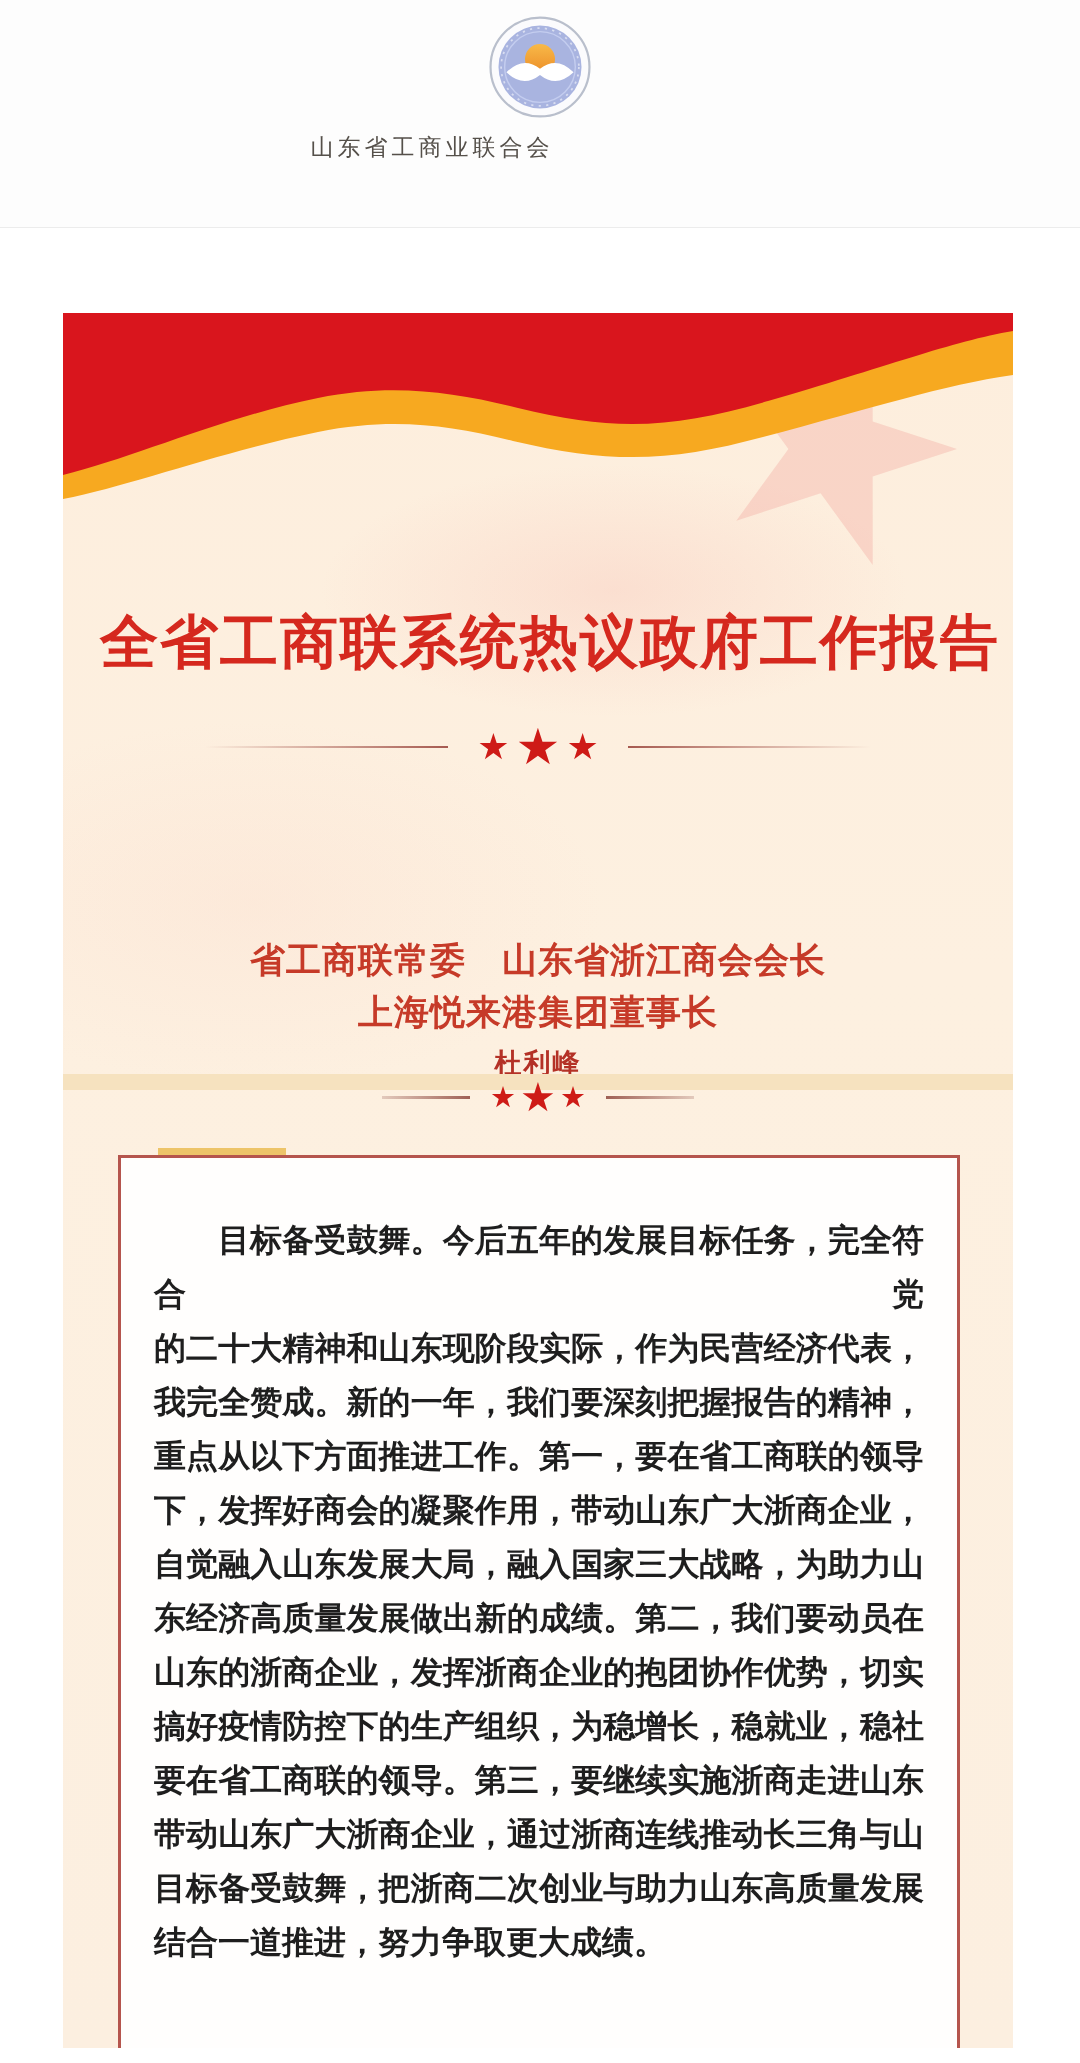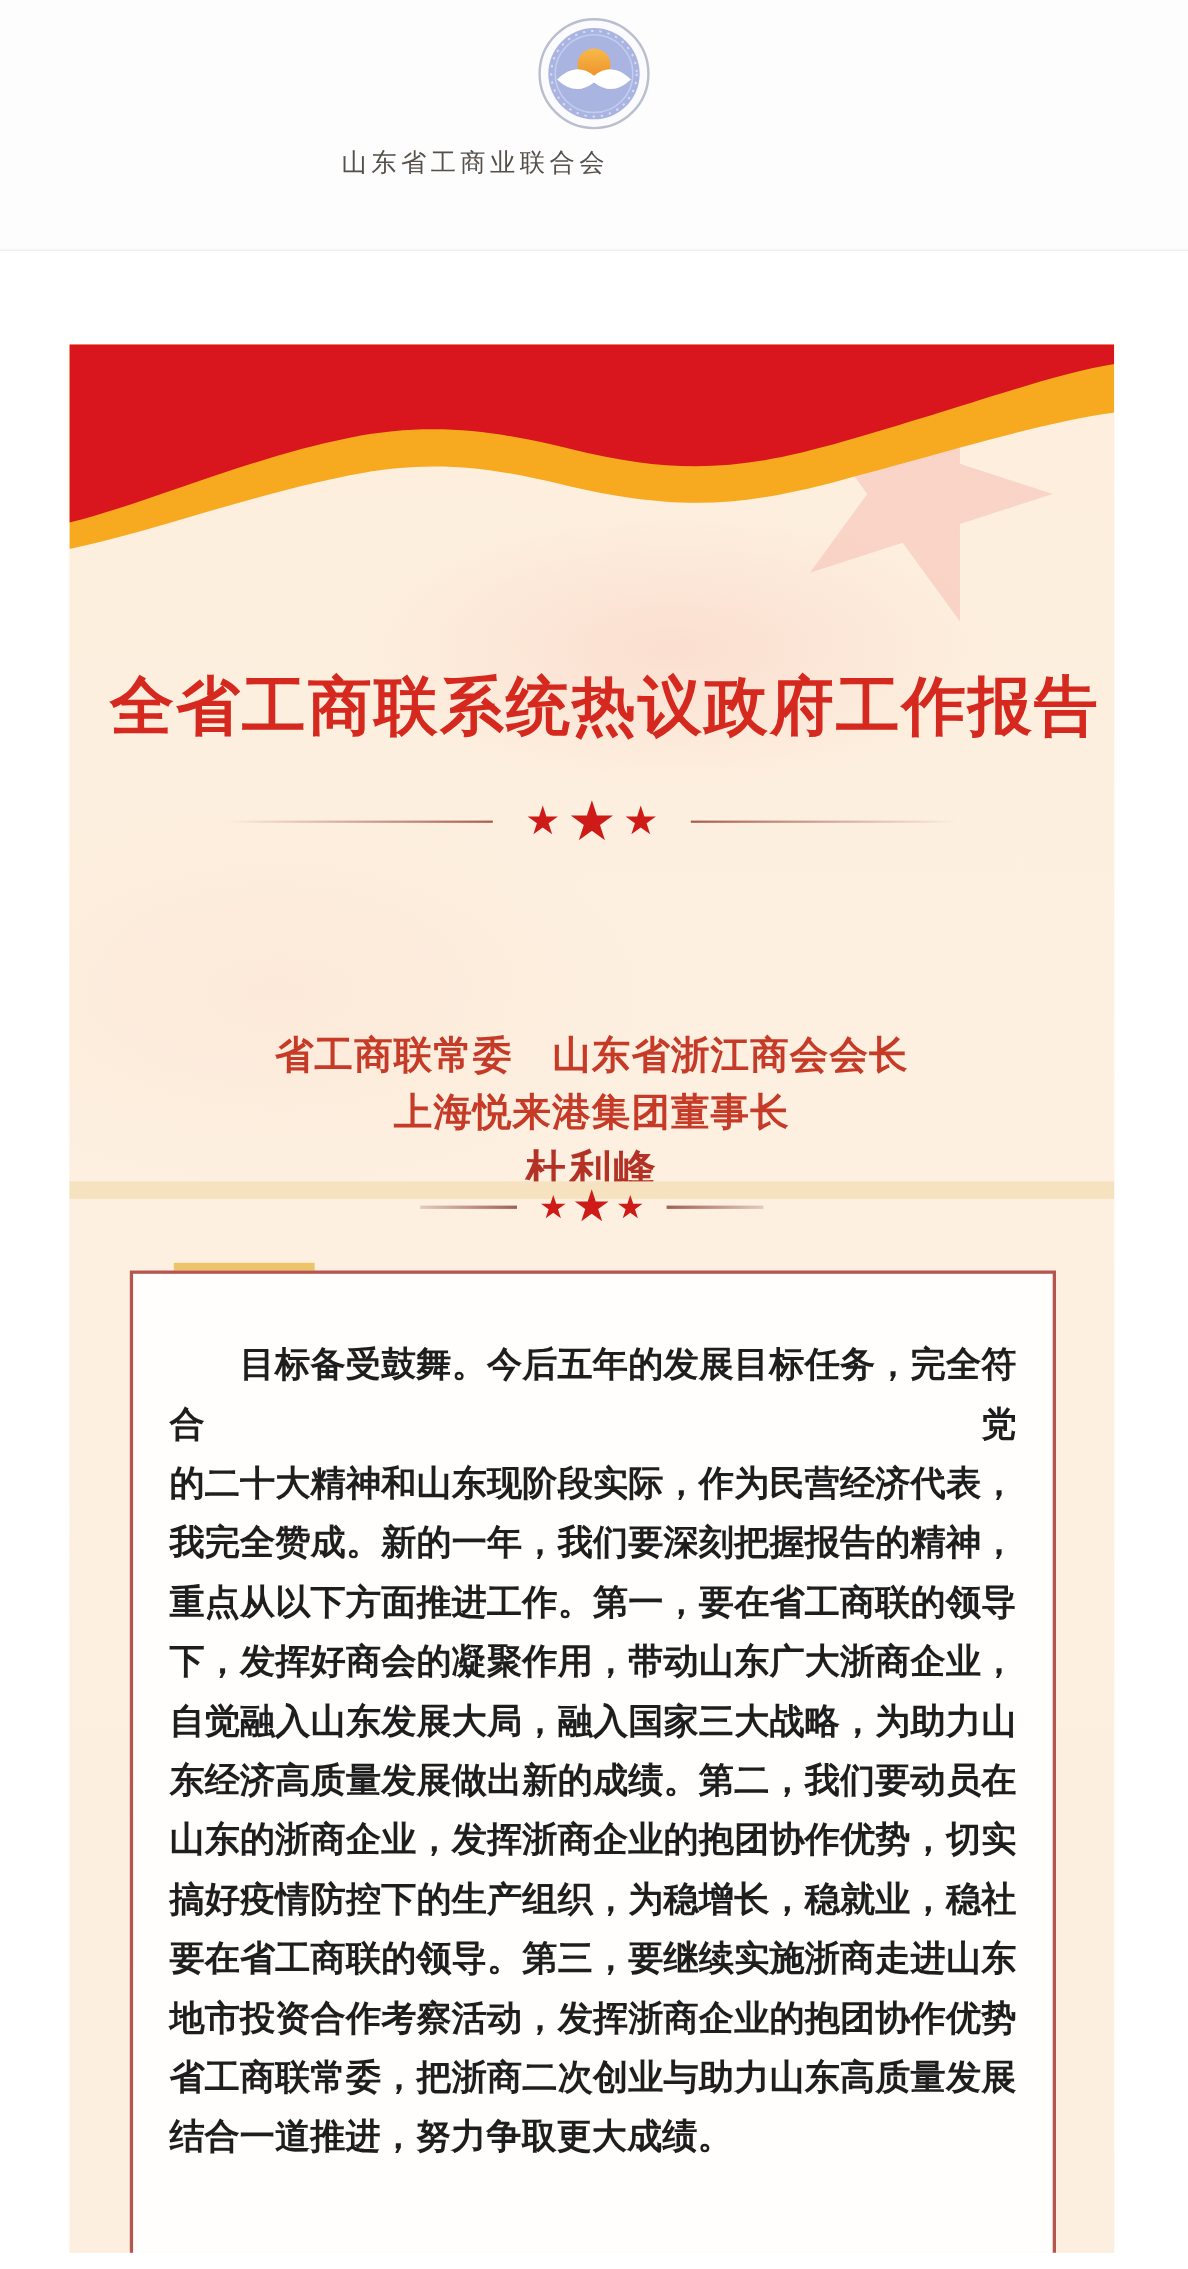--- a/index.html
+++ b/index.html
@@ -57,21 +57,21 @@
   .divider-sm .s-sm{font-size:29px;margin:0 2px;}
   .divider-sm .s-lg{font-size:40px;margin:0 2px;}
   .divider-sm .dv-left{margin-right:18px;background:linear-gradient(90deg,rgba(150,88,80,0.25),#9f6055);}
   .divider-sm .dv-right{margin-left:18px;background:linear-gradient(270deg,rgba(150,88,80,0.25),#9f6055);}
 
   .speaker{position:absolute;left:0;top:621px;width:950px;text-align:center;}
   .speaker-line{
     font-size:35px;line-height:52px;font-weight:800;color:#c63a28;letter-spacing:1px;text-align:center;
   }
   .speaker-name{
-    font-size:38px;line-height:46px;font-weight:800;color:#b43126;letter-spacing:2px;margin-top:2px;text-decoration:underline;
+    font-size:27px;line-height:46px;font-weight:800;color:#b43126;letter-spacing:2px;margin-top:2px;
   }
 
   .gold-band{
     position:absolute;left:0;top:761px;width:950px;height:16px;
     background:#f6e2bf;
   }
 
   .gold-tab{
     position:absolute;left:95px;top:835px;width:128px;height:15px;
     background:#edc469;
@@ -158,20 +158,20 @@
           <div class="article-line">目标备受鼓舞。今后五年的发展目标任务，完全符合党</div>
           <div class="article-line">的二十大精神和山东现阶段实际，作为民营经济代表，</div>
           <div class="article-line">我完全赞成。新的一年，我们要深刻把握报告的精神，</div>
           <div class="article-line">重点从以下方面推进工作。第一，要在省工商联的领导</div>
           <div class="article-line">下，发挥好商会的凝聚作用，带动山东广大浙商企业，</div>
           <div class="article-line">自觉融入山东发展大局，融入国家三大战略，为助力山</div>
           <div class="article-line">东经济高质量发展做出新的成绩。第二，我们要动员在</div>
           <div class="article-line">山东的浙商企业，发挥浙商企业的抱团协作优势，切实</div>
           <div class="article-line">搞好疫情防控下的生产组织，为稳增长，稳就业，稳社</div>
           <div class="article-line">要在省工商联的领导。第三，要继续实施浙商走进山东</div>
-          <div class="article-line">地市投资合作考察活动，发挥浙商企业的抱团协作优势</div>
-          <div class="article-line">省工商联常委，把浙商二次创业与助力山东高质量发展</div>
+          <div class="article-line">带动山东广大浙商企业，通过浙商连线推动长三角与山</div>
+          <div class="article-line">目标备受鼓舞，把浙商二次创业与助力山东高质量发展</div>
           <div class="article-line">结合一道推进，努力争取更大成绩。</div>
         </div>
     </div>
 
   </section>
 </div>
 
 </body></html>

